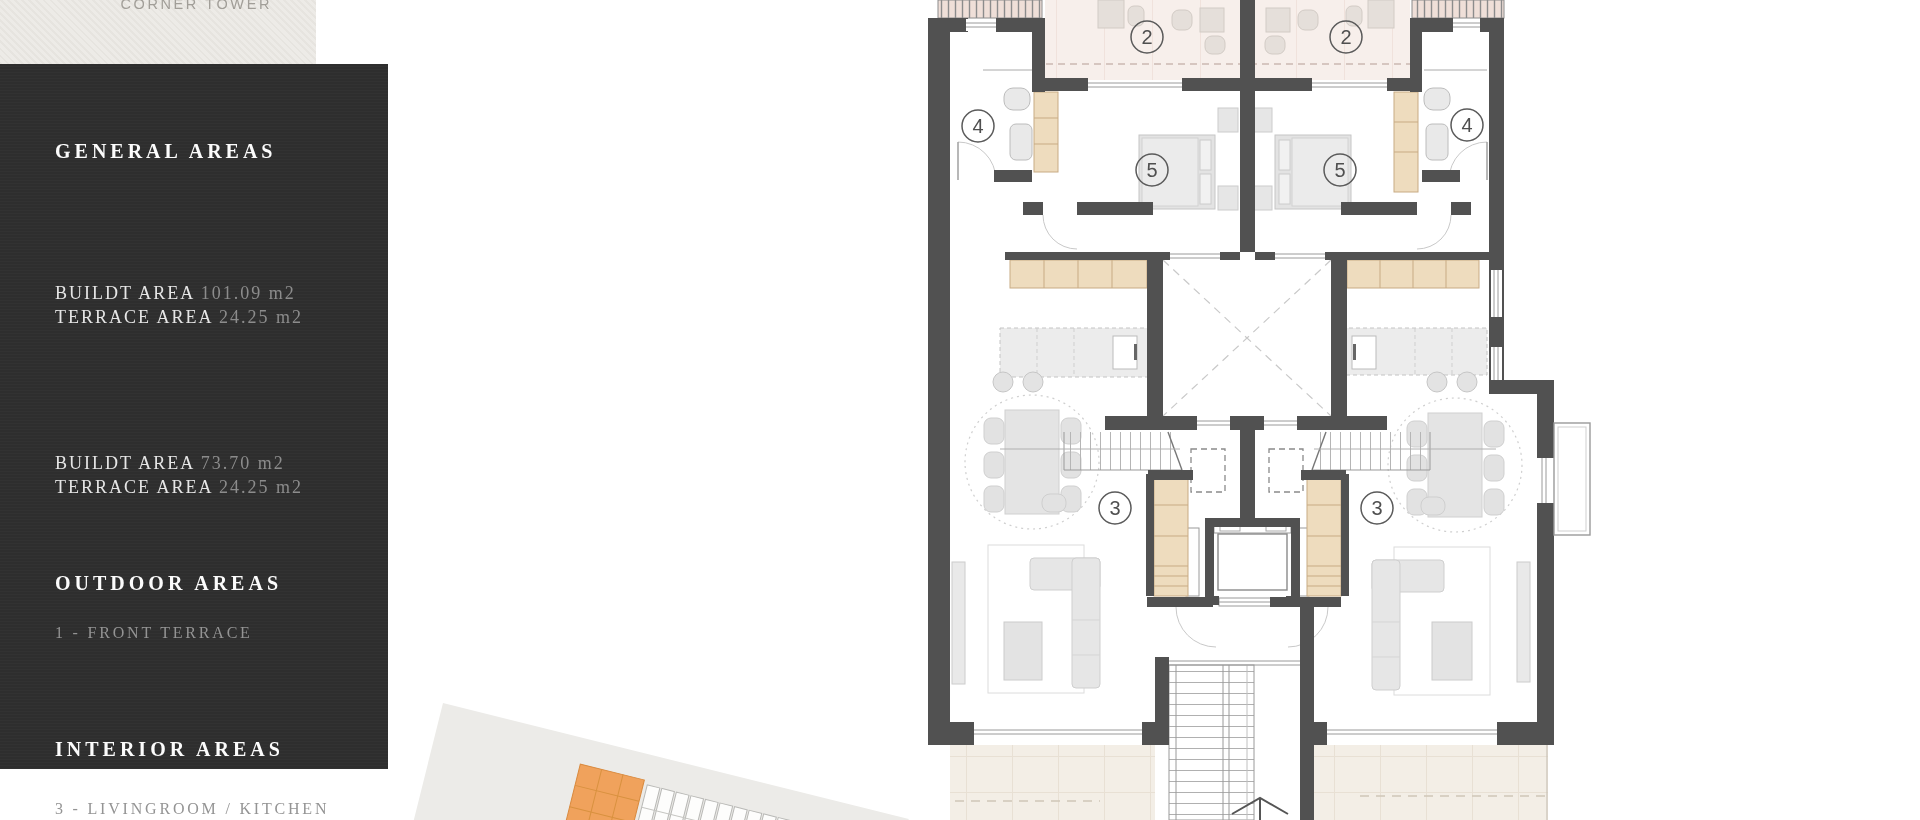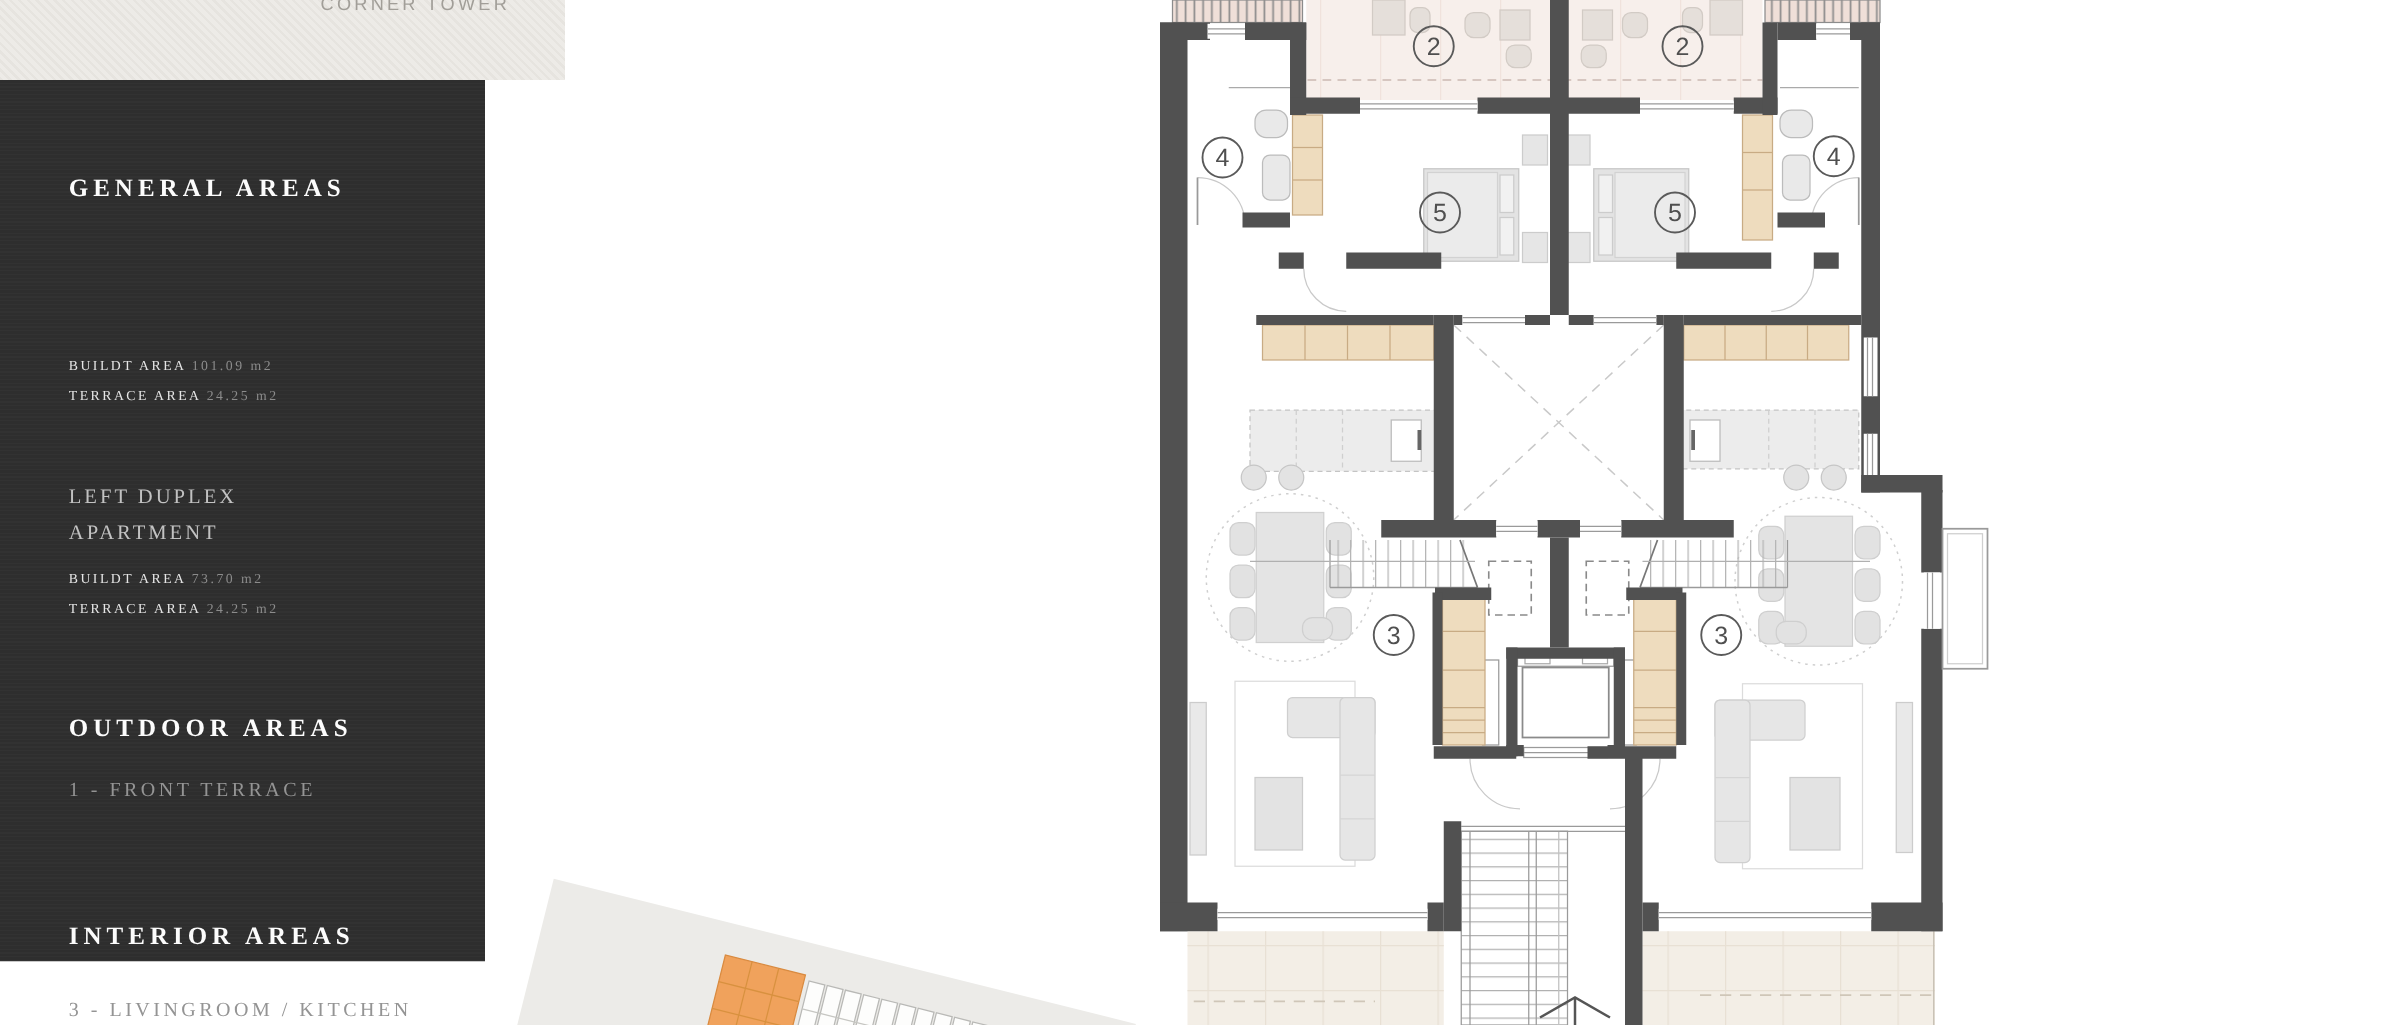--- a/index.html
+++ b/index.html
@@ -1,30 +1,30 @@
 <!DOCTYPE html>
 <html><head>
 <meta charset="utf-8">
 <style>
   html,body{margin:0;padding:0;background:#ffffff;}
   .canvas{position:relative;width:1920px;height:820px;background:#ffffff;overflow:hidden;
           font-family:"Liberation Sans",sans-serif;}
   .plan-svg{position:absolute;left:0;top:0;}
   
-  .side-header{position:absolute;left:0;top:0;width:452px;height:64px;
+  .side-header{position:absolute;left:0;top:0;width:316px;height:64px;
     background:#edebe7;
     background-image:repeating-linear-gradient(45deg,rgba(200,196,188,.18) 0 2px,rgba(255,255,255,0) 2px 5px);}
   .corner-title{position:absolute;top:-4px;right:44px;font-size:14.5px;letter-spacing:2.6px;
     color:#a19e98;font-weight:400;white-space:nowrap;}
   .sidebar{position:absolute;left:0;top:64px;width:388px;height:705px;background:#2f2f2f;
     background-image:repeating-linear-gradient(0deg,rgba(255,255,255,.015) 0 1px,rgba(0,0,0,.03) 1px 3px);font-family:Liberation Serif, serif;}
   .sb{position:absolute;left:55px;white-space:nowrap;}
   .sb-h{font-size:20px;font-weight:bold;letter-spacing:4px;color:#fcfcfc;}
   .sb-name{font-size:16.5px;letter-spacing:2.4px;color:#c2c2c2;line-height:29px;}
-  .sb-row{font-size:11px;letter-spacing:2px;line-height:24px;}
+  .sb-row{font-size:18px;letter-spacing:2px;line-height:24px;}
   .sb-row .lab{color:#e6e6e6;}
   .sb-row .val{color:#8c8c8c;}
   .sb-item{font-size:16px;letter-spacing:2.8px;color:#949494;line-height:38px;}
 </style>
 </head>
 <body>
 
 <div class="canvas">
 
 <svg class="plan-svg" width="1920" height="820" viewBox="0 0 1920 820">
@@ -480,24 +480,20 @@
 
     <div class="sb sb-name" style="top:148px">
     </div>
     <div class="sb sb-row" style="top:217px">
       <div><span class="lab">BUILDT AREA</span>
            <span class="val">101.09 m2</span></div>
       <div><span class="lab">TERRACE AREA</span>
            <span class="val">24.25 m2</span></div>
     </div>
 
-    <div class="sb sb-name" style="top:318px">
-      <div>LEFT DUPLEX</div>
-      <div>APARTMENT</div>
-    </div>
     <div class="sb sb-row" style="top:387px">
       <div><span class="lab">BUILDT AREA</span>
            <span class="val">73.70 m2</span></div>
       <div><span class="lab">TERRACE AREA</span>
            <span class="val">24.25 m2</span></div>
     </div>
 
     <div class="sb sb-h" style="top:508px">OUTDOOR AREAS</div>
     <div class="sb sb-item" style="top:550px">1 - FRONT TERRACE</div>
 

